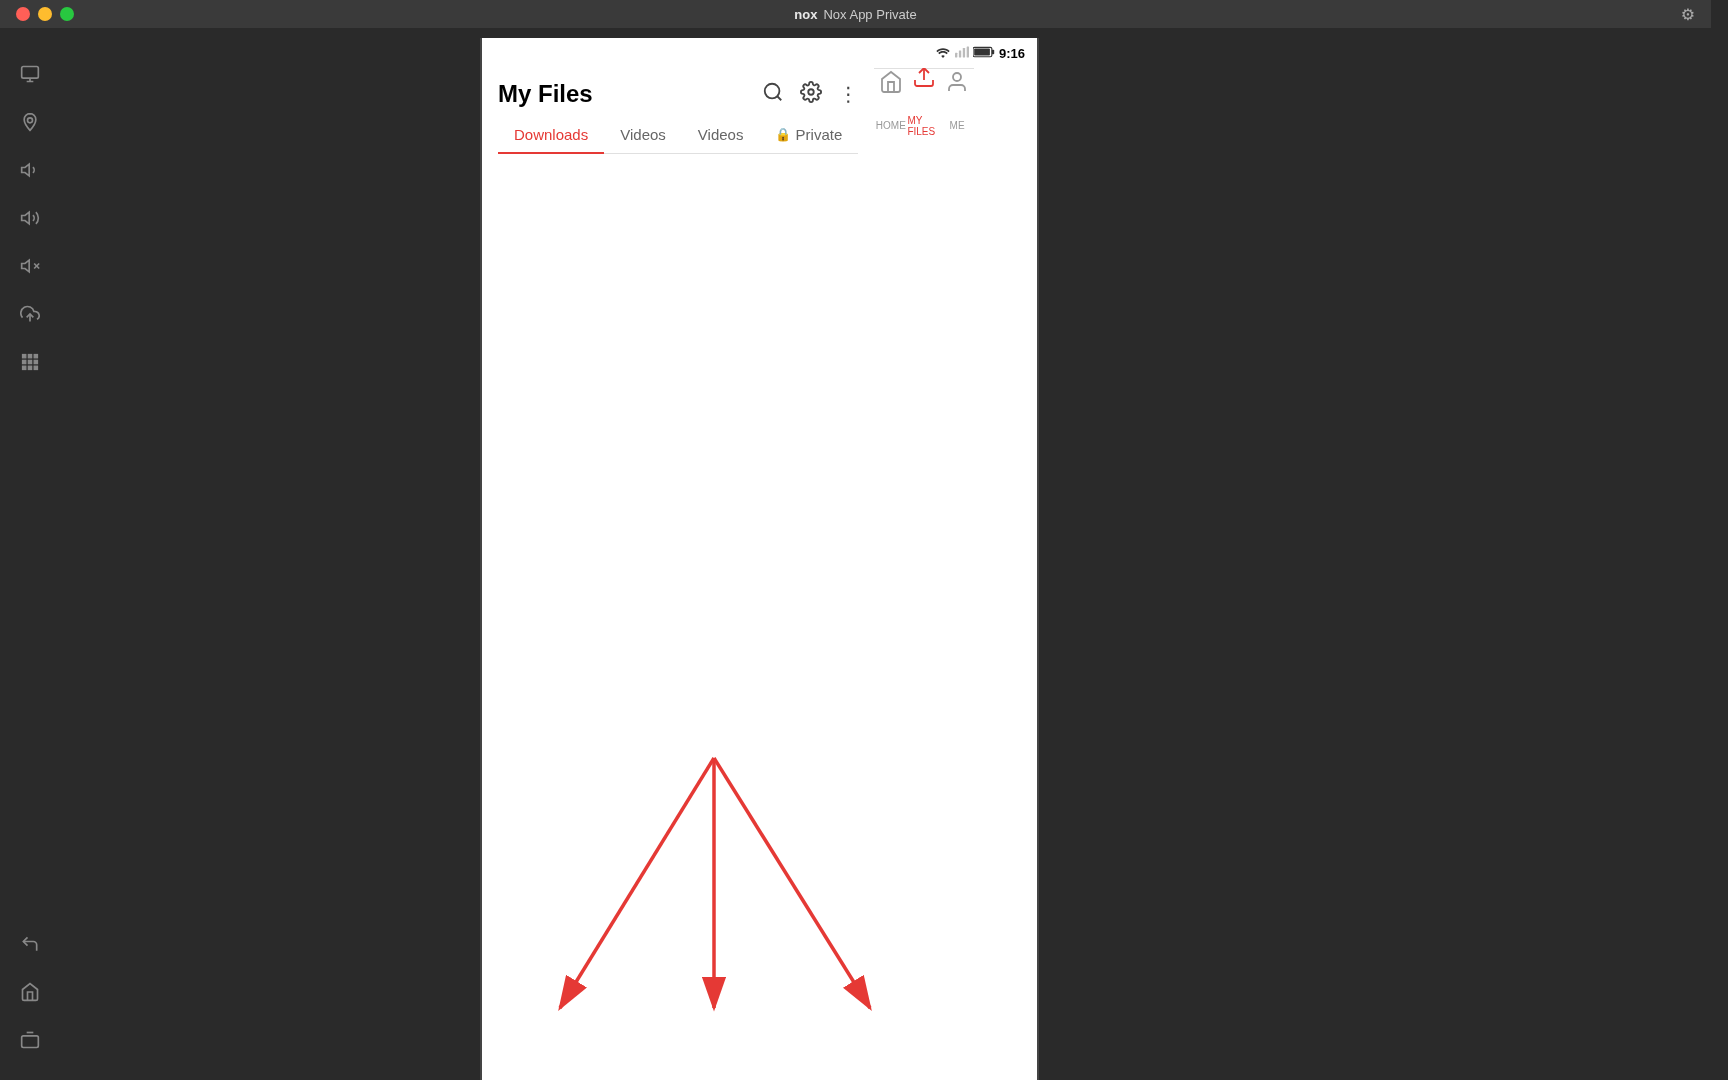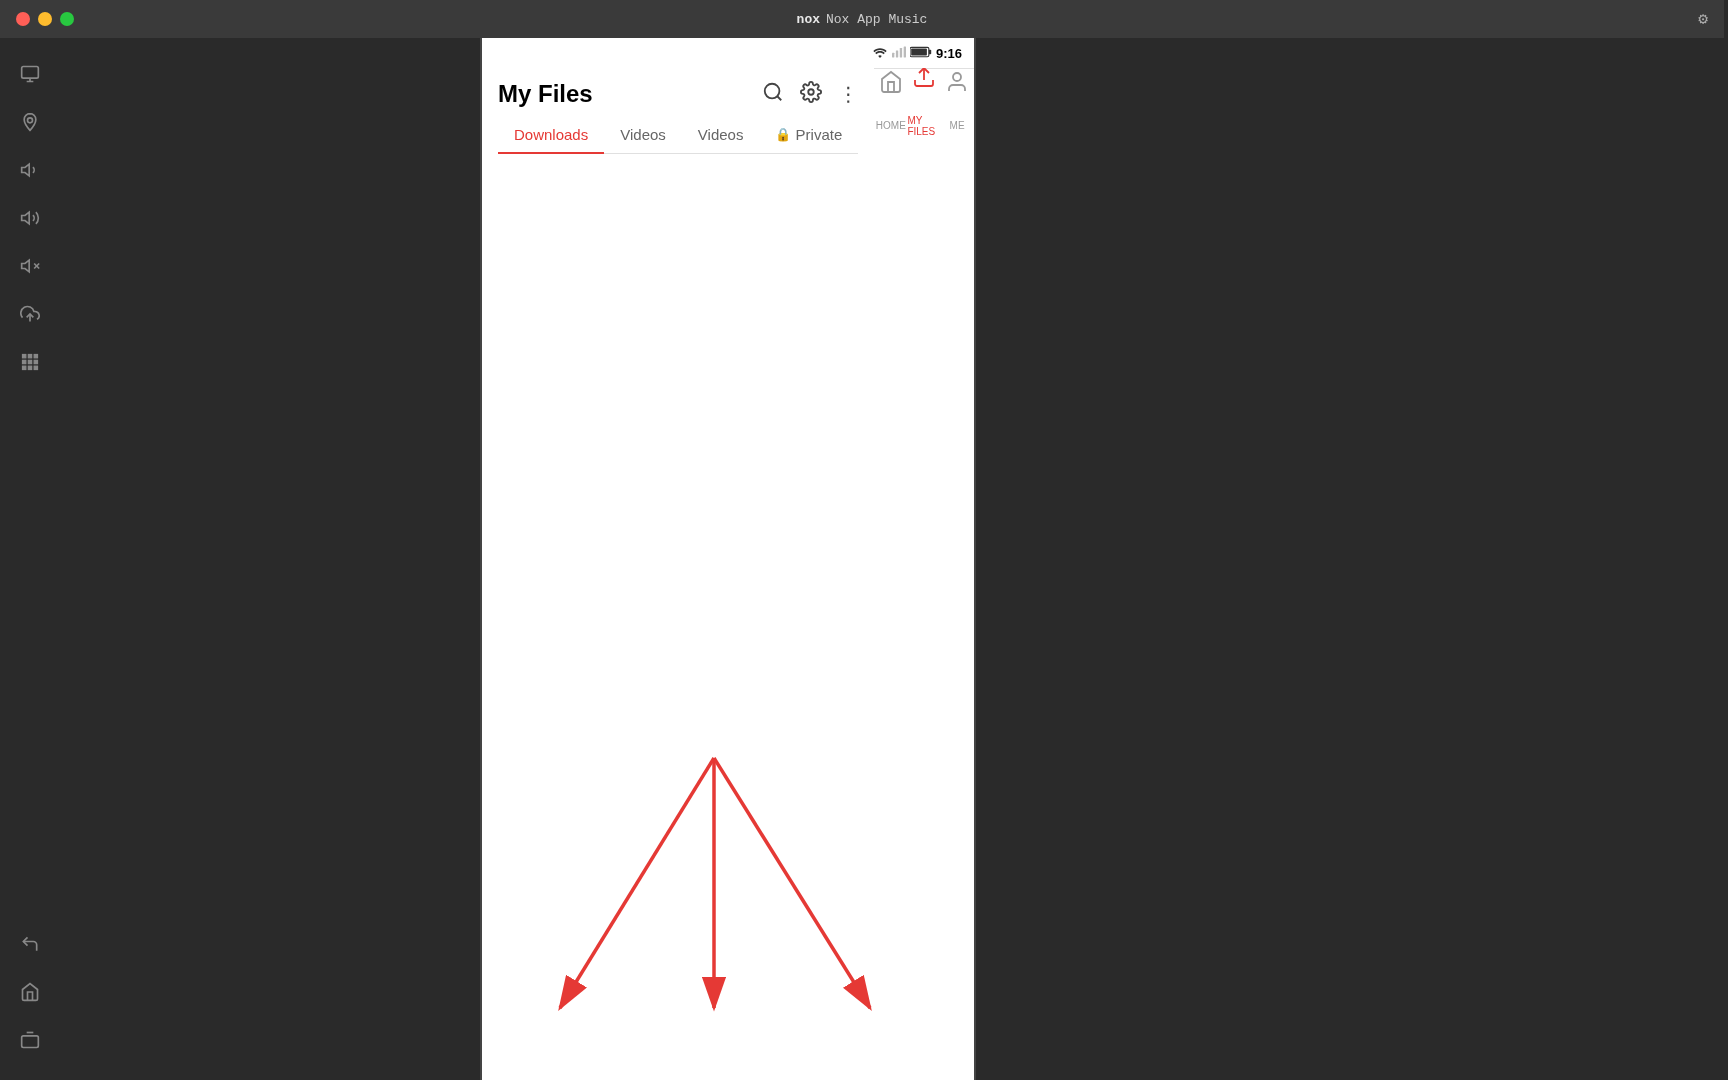--- a/index.html
+++ b/index.html
@@ -10,27 +10,26 @@
       font-family: -apple-system, BlinkMacSystemFont, 'Segoe UI', sans-serif;
       overflow: hidden;
       position: relative;
     }
 
     
     .title-bar {
       position: absolute;
       top: 0;
       left: 0;
-      right: 4px;
-      height: 38px;
+      right: 17px;
+      height: 28px;
       background: #3a3a3a;
       display: flex;
       align-items: center;
       justify-content: center;
-      font-family: Liberation Mono, monospace;
     }
     .traffic-lights {
       position: absolute;
       left: 16px;
       display: flex;
       gap: 8px;
     }
     .traffic-light {
       width: 14px;
       height: 14px;
@@ -94,21 +93,21 @@
       flex-direction: column;
       align-items: center;
       gap: 8px;
     }
 
     
     .phone-frame {
       position: absolute;
       top: 38px;
       left: 480px;
-      width: 496px;
+      width: 559px;
       bottom: 0;
       background: #1a1a1a;
       border-left: 2px solid #444;
       border-right: 2px solid #444;
     }
 
     
     .status-bar {
       height: 30px;
       background: #fff;
@@ -278,21 +277,21 @@
 <body>
 
 <div class="title-bar">
   <div class="traffic-lights">
     <div class="traffic-light close"></div>
     <div class="traffic-light minimize"></div>
     <div class="traffic-light maximize"></div>
   </div>
   <div class="title-bar-text">
     <span class="nox-logo">nox</span>
-    <span>Nox App Music</span>
+    <span>Nox App Private</span>
   </div>
   <div class="settings-icon-titlebar">⚙</div>
 </div>
 
 <div class="sidebar">
   <div class="sidebar-icon">
     <svg width="20" height="20" viewBox="0 0 24 24" fill="#888">
         <rect x="2" y="3" width="20" height="14" rx="2" fill="none" stroke="#888" stroke-width="2"></rect>
         <path d="M8 21h8M12 17v4" stroke="#888" stroke-width="2"></path>
       </svg>

